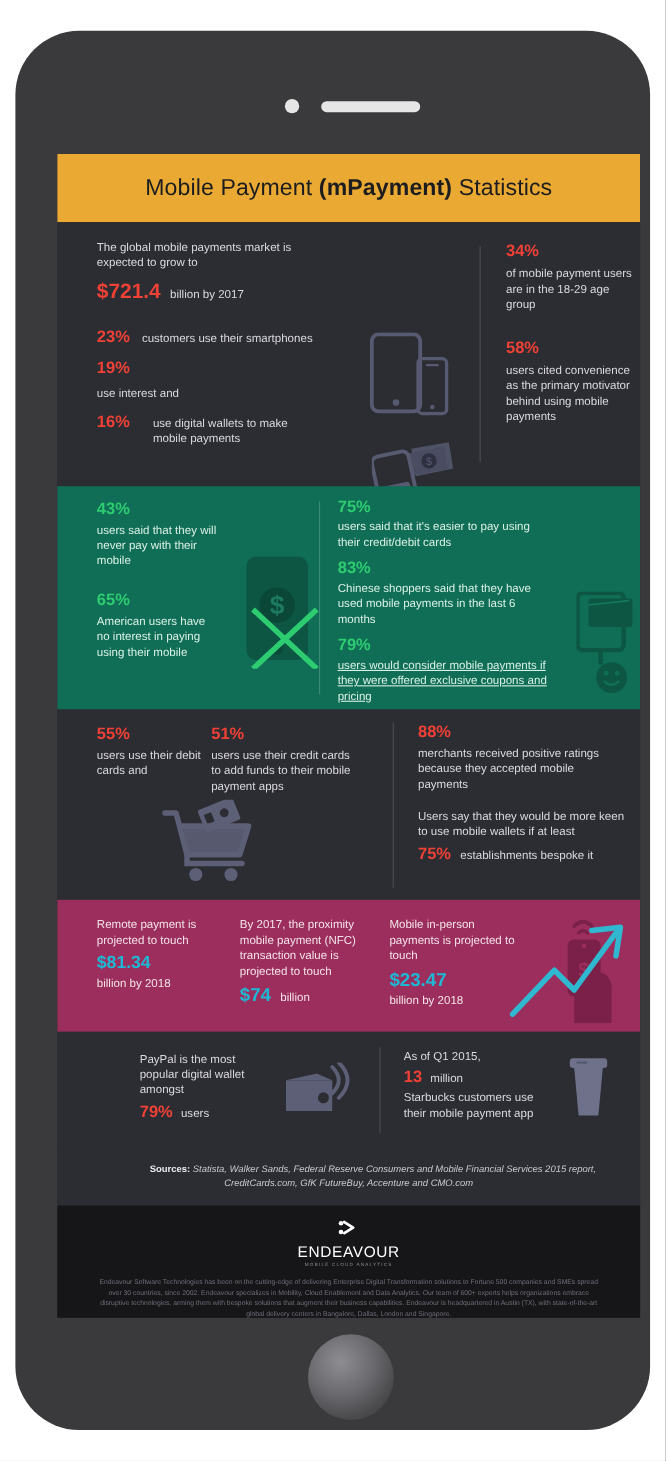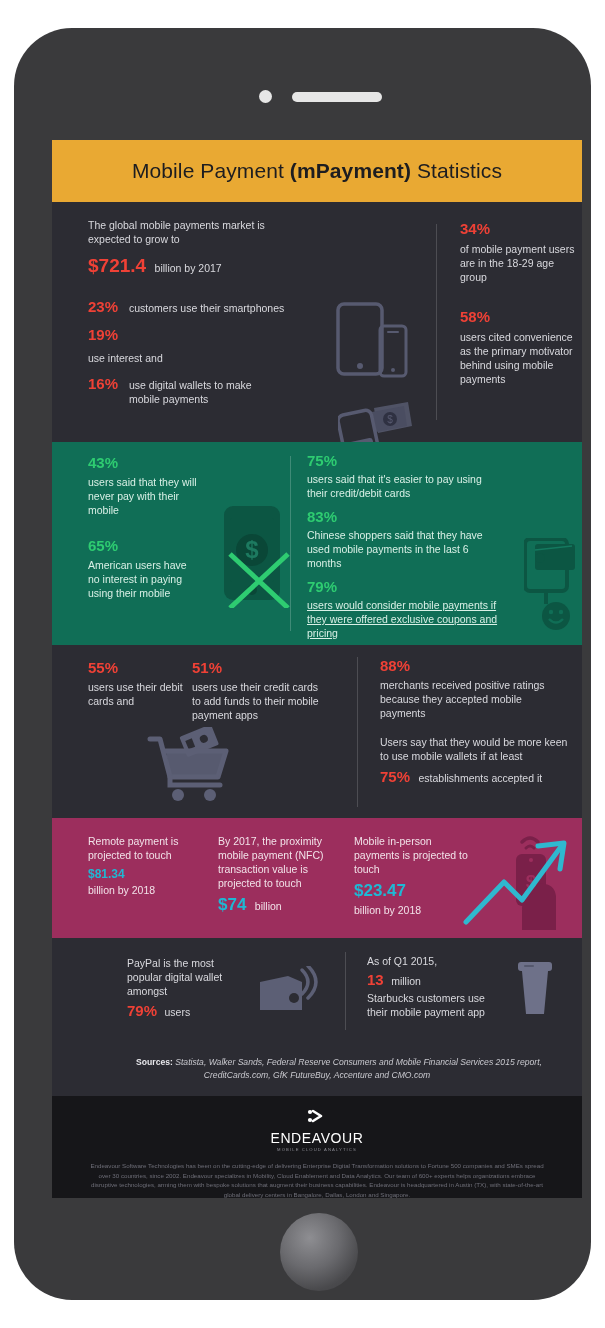--- a/index.html
+++ b/index.html
@@ -129,21 +129,21 @@
 
       <div class="abs" style="left:36px; top:96px; width:250px;">
         <div style="display:flex; align-items:baseline; gap:7px; margin-bottom:10px;">
           <span class="stat red mid" style="min-width:34px;">23%</span>
           <span class="lbl">customers use their smartphones</span>
         </div>
         <div style="display:flex; align-items:baseline; gap:7px; margin-bottom:10px;flex-direction:column;">
           <span class="stat red mid" style="min-width:34px;">19%</span>
           <span class="lbl">use interest and</span>
         </div>
-        <div style="display:flex; align-items:baseline; gap:7px;">
+        <div style="display:flex; align-items:baseline; gap:17px;">
           <span class="stat red mid" style="min-width:34px;">16%</span>
           <span class="lbl" style="width:125px;">use digital wallets to make mobile payments</span>
         </div>
       </div>
 
       <div class="abs" style="left:284px; top:100px;">
         <svg width="74" height="78" viewBox="0 0 74 78">
           <rect x="2" y="2" width="44" height="70" rx="6" fill="none" stroke="#575a70" stroke-width="3.5"></rect>
           <circle cx="24" cy="64" r="3" fill="#575a70"></circle>
           <rect x="44" y="24" width="26" height="50" rx="4" fill="none" stroke="#575a70" stroke-width="3"></rect>
@@ -242,29 +242,29 @@
       </div>
 
       <div class="abs" style="left:328px; top:12px; width:180px;">
         <div class="stat red mid">88%</div>
         <div class="lbl" style="margin-top:3px;">merchants received positive ratings because they accepted mobile payments</div>
       </div>
       <div class="abs" style="left:328px; top:90px; width:190px;">
         <div class="lbl">Users say that they would be more keen to use mobile wallets if at least</div>
         <div style="margin-top:5px;">
           <span class="stat red mid">75%</span>
-          <span class="lbl" style="margin-left:4px;">establishments accepted it</span>
+          <span class="lbl" style="margin-left:4px;">establishments bespoke it</span>
         </div>
       </div>
     </div>
 
     <div class="sec plum" style="height:120px;">
       <div class="abs" style="left:36px; top:16px; width:110px;">
         <div class="lbl-p">Remote payment is projected to touch</div>
-        <div class="stat cyan" style="font-size:12px; margin-top:5px;">$81.34</div>
+        <div class="stat cyan" style="font-size:16px; margin-top:5px;">$81.34</div>
         <div class="lbl-p" style="margin-top:2px;">billion by 2018</div>
       </div>
 
       <div class="abs" style="left:166px; top:16px; width:120px;">
         <div class="lbl-p">By 2017, the proximity mobile payment (NFC) transaction value is projected to touch</div>
         <div style="margin-top:5px;">
           <span class="stat cyan" style="font-size:17px;">$74</span>
           <span class="lbl-p" style="margin-left:4px;">billion</span>
         </div>
       </div>

